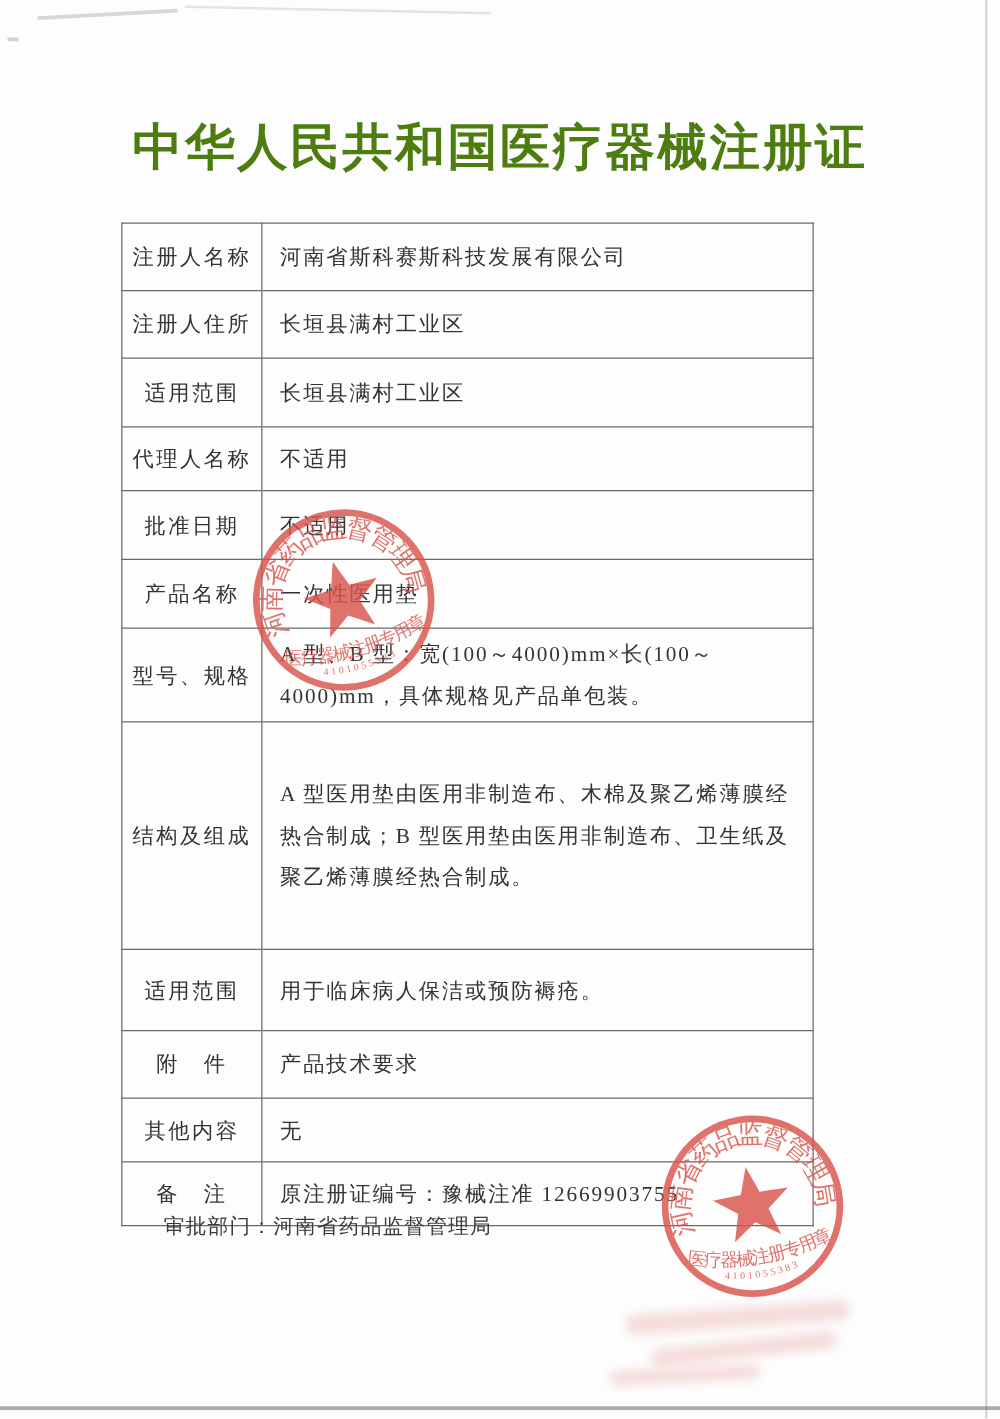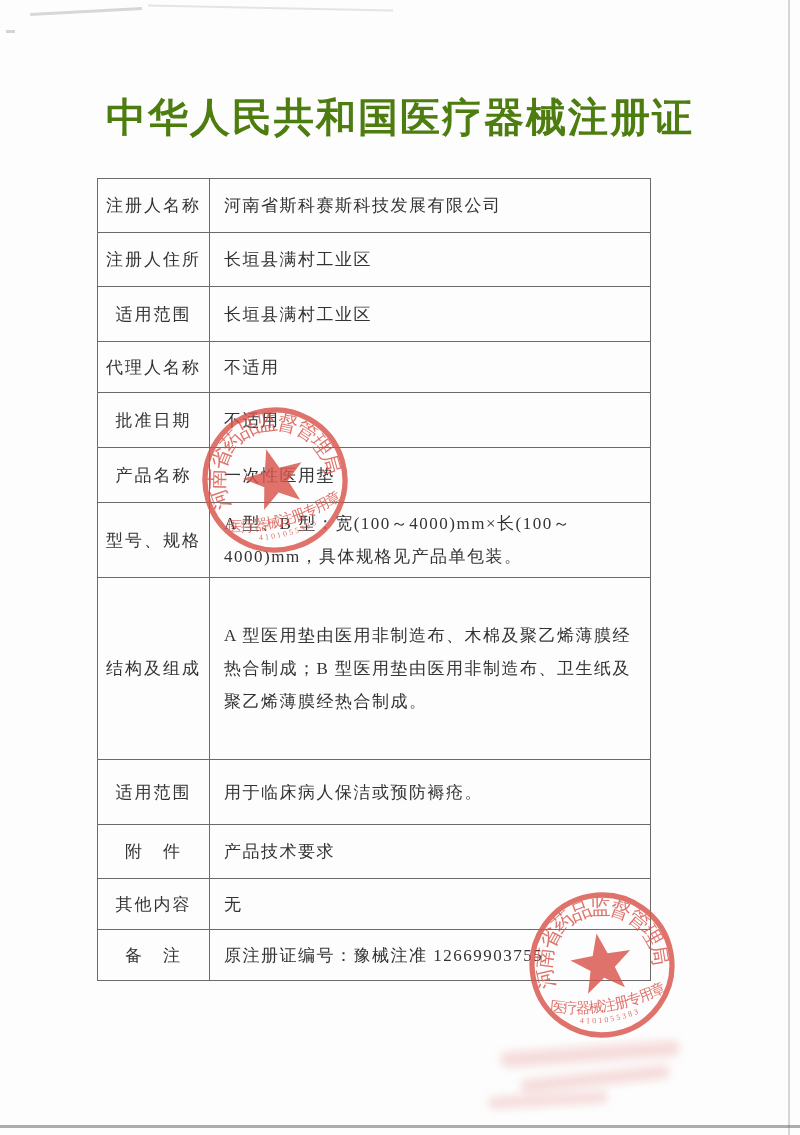--- a/index.html
+++ b/index.html
@@ -132,20 +132,23 @@
         <td class="lbl">其他内容</td>
         <td class="val">无</td>
       </tr>
       <tr style="height:51px">
         <td class="lbl">备　注</td>
         <td class="val">原注册证编号：豫械注准 12669903755</td>
       </tr>
     </tbody>
   </table>
 
+  <div class="footer-left">
+    <span>审批部门：</span><span>河南省药品监督管理局</span>
+  </div>
 
   <svg class="stamp stamp1" viewBox="-100 -100 200 200" xmlns="http://www.w3.org/2000/svg">
     <defs>
       <path id="arcTop1" d="M -64.7,17.3 A 67 67 0 1 1 64.7,17.3" fill="none"></path>
       <path id="arcBot1" d="M -78,48 A 260 260 0 0 0 78,48" fill="none"></path>
       <path id="arcNum1" d="M -42,70 A 170 170 0 0 0 42,70" fill="none"></path>
     </defs>
     <circle cx="0" cy="0" r="92" fill="none" stroke="currentColor" stroke-width="7"></circle>
     <polygon fill="currentColor" points="0,-42 -10,-13.8 -39.9,-13 -16.2,5.3 -24.7,34 0,17 24.7,34 16.2,5.3 39.9,-13 10,-13.8"></polygon>
     <text font-size="27" letter-spacing="1">

